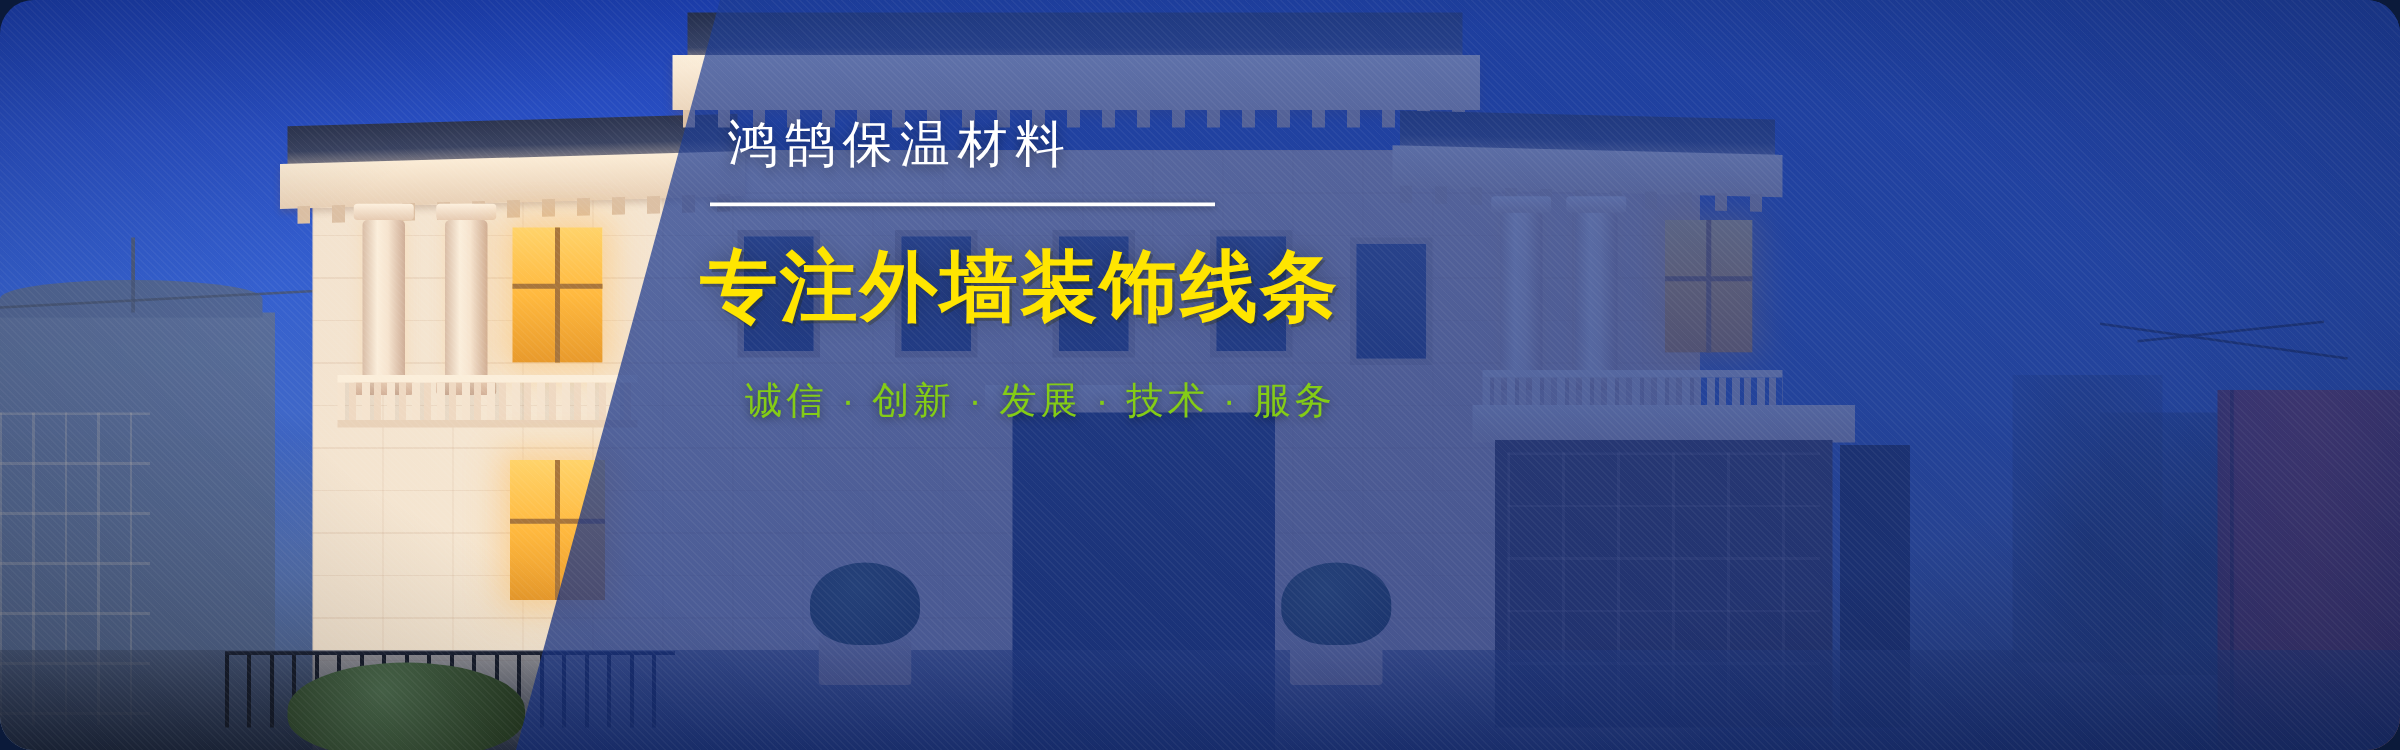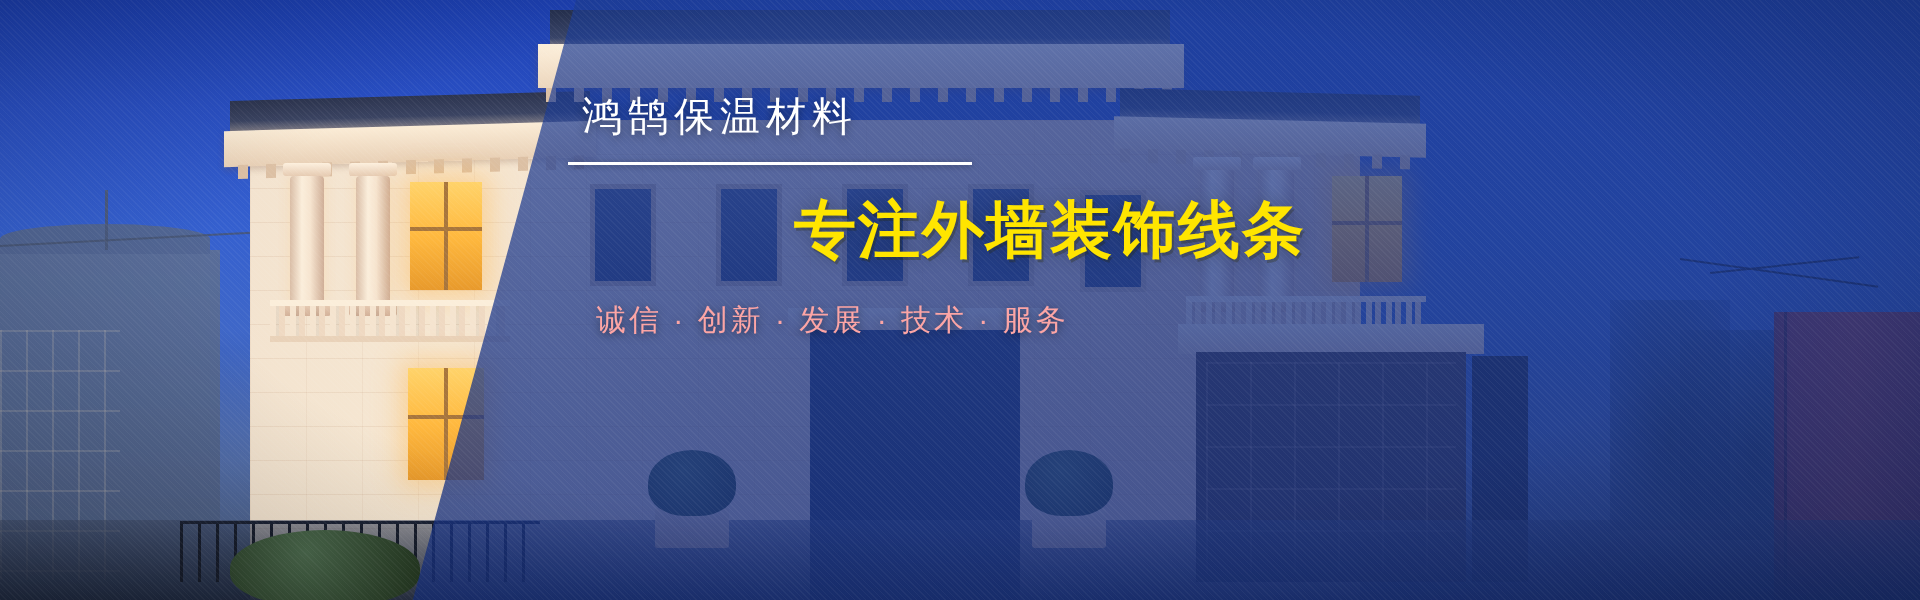--- a/index.html
+++ b/index.html
@@ -1,18 +1,19 @@
 <!DOCTYPE html>
 <html><head>
 <meta charset="utf-8">
 <style>
   html,body{margin:0;padding:0;background:#0b1a3a;}
   .stage{
     position:relative;width:1920px;height:600px;overflow:hidden;
     font-family:"Liberation Sans","DejaVu Sans",sans-serif;
+    border-radius:27px;
   }
 
   
   .photo{position:absolute;inset:0;overflow:hidden;
     background:
       linear-gradient(180deg,#1c3fb0 0%,#2a50c4 18%,#3560cf 38%,#3f67c8 55%,#3a5ba8 72%,#2b4478 88%,#1d2f52 100%);
   }
   
   .haze{position:absolute;left:0;right:0;bottom:0;height:42%;
     background:linear-gradient(180deg,rgba(120,150,200,0) 0%,rgba(150,170,205,.30) 45%,rgba(120,135,165,.55) 100%);}
@@ -127,22 +128,22 @@
     background:radial-gradient(ellipse at 50% 45%,rgba(0,0,0,0) 55%,rgba(0,0,0,.22) 100%);}
 
   
   .copy{position:absolute;left:560px;top:96px;width:980px;z-index:6;}
   .brand{color:#ffffff;font-size:40px;line-height:1;letter-spacing:6px;font-weight:400;
     text-shadow:0 2px 10px rgba(0,0,0,.45);margin:0 0 26px 22px;}
   .rule{height:3px;width:404px;background:#ffffff;margin:0 0 32px 8px;
     box-shadow:0 1px 6px rgba(0,0,0,.35);}
   .headline{color:#ffe500;font-weight:700;font-size:62px;line-height:1.08;letter-spacing:2px;margin:0;
     text-shadow:2px 3px 0 rgba(40,40,0,.28),0 0 18px rgba(0,0,0,.25);}
-  .headline.l2{margin-top:17px;text-align:center;}
-  .tagline{color:#fca5a5;font-size:30px;letter-spacing:3px;margin:36px 0 0 36px;
+  .headline.l2{margin-top:17px;}
+  .tagline{color:#84cc16;font-size:30px;letter-spacing:3px;margin:36px 0 0 36px;
     text-shadow:0 2px 8px rgba(0,0,0,.5);}
 </style>
 </head>
 <body>
 
 <div class="stage">
 
   <div class="photo">
 
     <div class="haze"></div>

